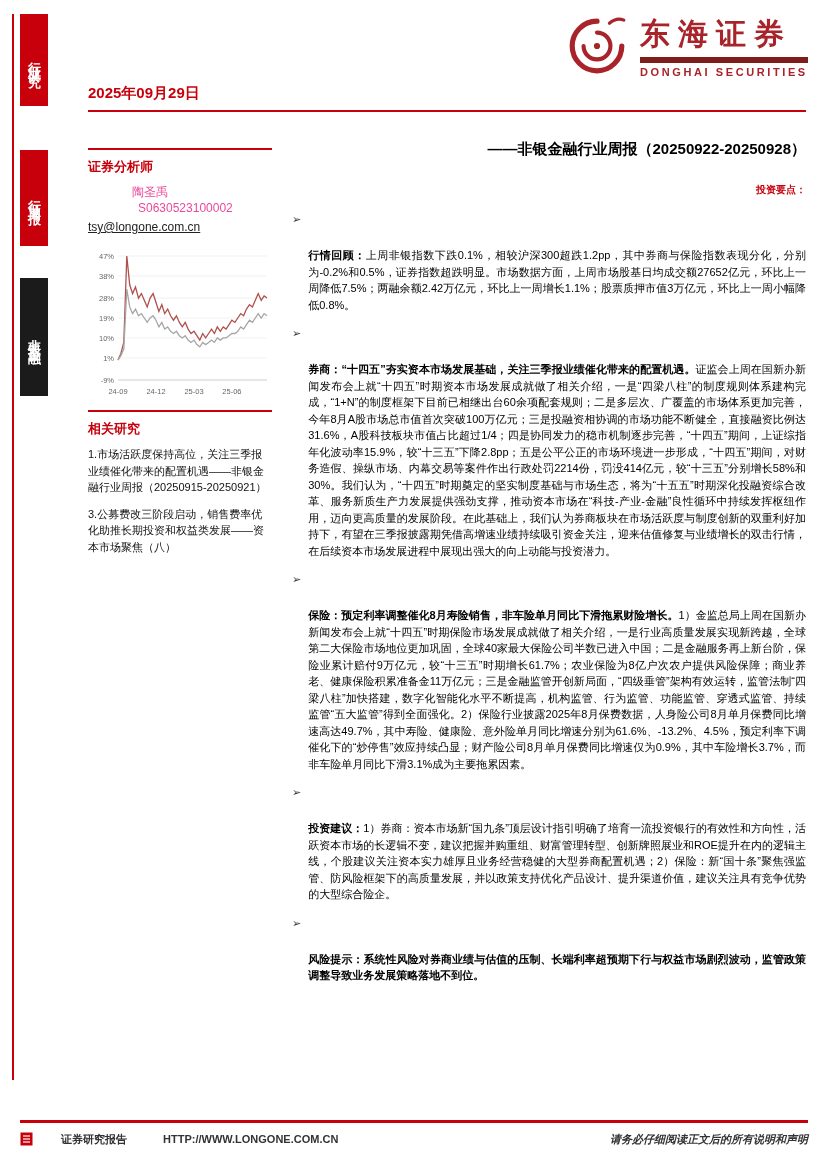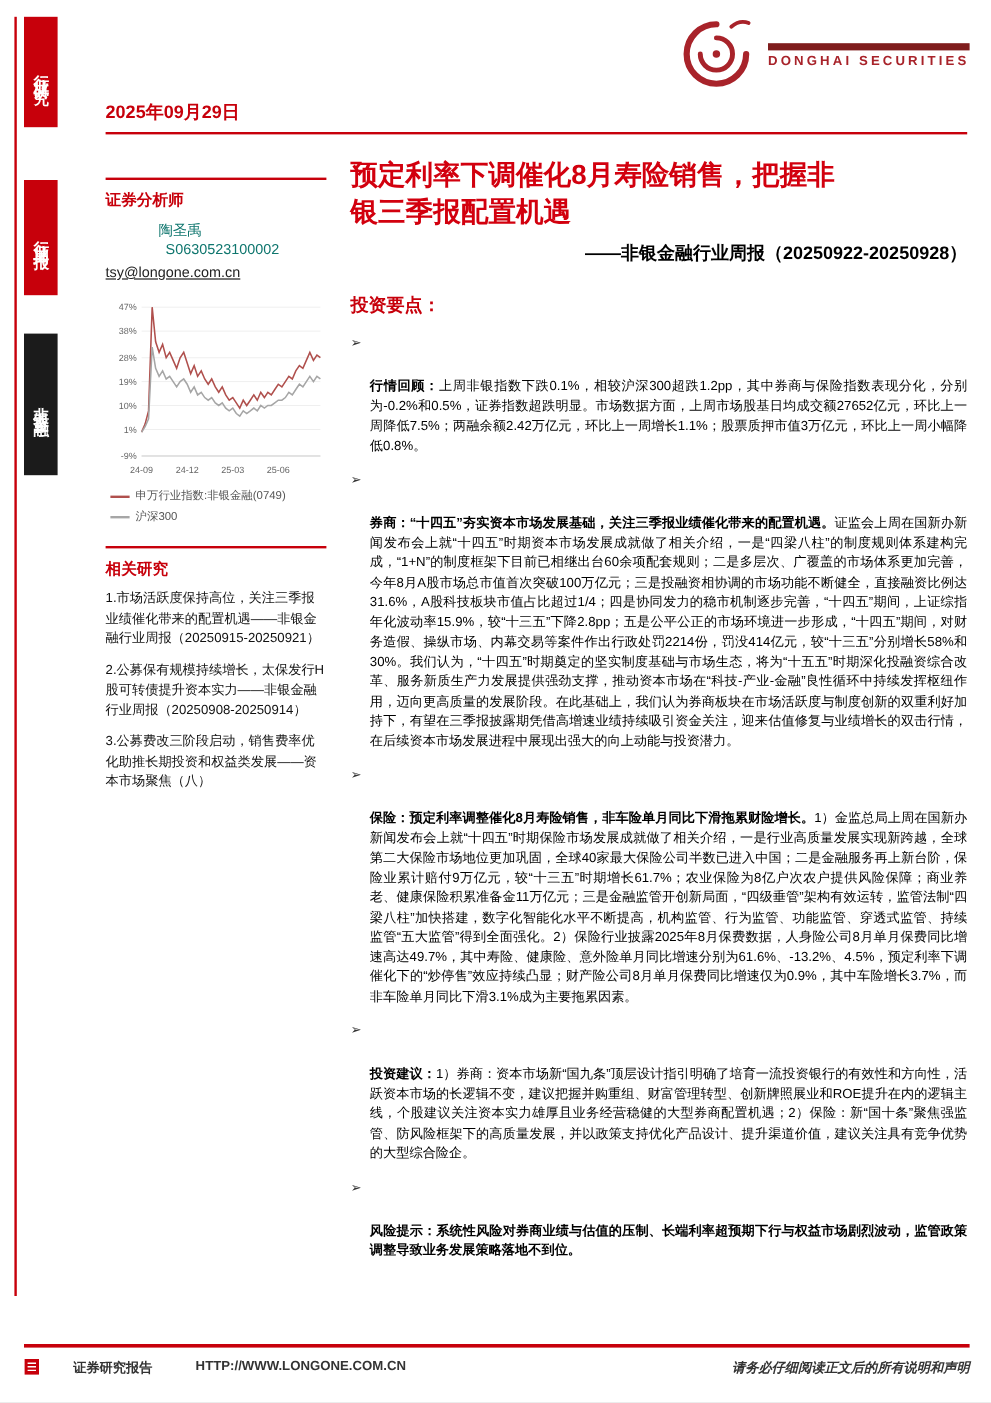--- a/index.html
+++ b/index.html
@@ -23,34 +23,34 @@
   .logo { position:absolute; left:566px; top:14px; display:flex; align-items:center; gap:12px; }
   .logo-mark { width:62px; height:62px; }
   .logo-cn { font-family:"Liberation Serif", serif; font-weight:bold; font-size:30px; letter-spacing:8px; color:#a8232a; }
   .logo-en { font-size:11px; font-weight:bold; letter-spacing:2.6px; color:#a8232a; border-top:6px solid #7f1d1d; padding-top:3px; margin-top:2px; }
 
   
   .left-col { position:absolute; left:88px; top:148px; width:184px; }
   .rating { color:#c7000b; font-weight:bold; font-size:16px; margin-bottom:56px; }
   .sec-rule { border-top:2.5px solid #c7000b; margin-bottom:8px; }
   .sec-heading { color:#c7000b; font-weight:bold; font-size:13px; margin-bottom:8px; }
-  .analyst-line { font-size:12px; color:#0f766e; margin-bottom:5px;padding-left:44px; }
+  .analyst-line { font-size:12px; color:#ec4899; margin-bottom:5px;padding-left:44px; }
   .analyst-line .aid { margin-left:6px; }
   .email { font-size:12px; color:#222; margin-bottom:14px;text-decoration:underline; }
   .chart-wrap { margin-bottom:6px; }
   .legend { margin:2px 0 18px 4px; }
   .legend-item { display:flex; align-items:center; gap:5px; font-size:9.5px; color:#555; margin-bottom:4px; }
   .legend-swatch { display:inline-block; width:16px; height:2px; }
   .related-item { font-size:11px; line-height:1.5; color:#111; margin-bottom:10px; }
 
   
   .right-col { position:absolute; left:292px; top:130px; width:514px; }
   .title { color:#d2000e; font-weight:bold; font-size:23px; line-height:1.35; }
   .subtitle { text-align:right; font-weight:bold; font-size:15px; color:#000; margin-top:10px; }
-  .points-heading { color:#c7000b; font-weight:bold; font-size:15px; margin:24px 0 14px; }
+  .points-heading { color:#c7000b; font-weight:bold; font-size:10px; margin:24px 0 14px;text-align:right; }
   .point { display:flex; gap:7px; margin-bottom:12px; }
   .mk { font-size:11px; color:#333; line-height:1.5; flex:0 0 auto; }
   .pt-text { font-size:11px; line-height:1.5; color:#000; text-align:justify;margin-top:36px; }
   .pt-text b { color:#000; }
   .pt-text.bold-all, .pt-text.bold-all span { font-weight:bold; }
 
   
   .footer { position:absolute; left:20px; top:1120px; width:788px; }
   .footer-rule { height:2.5px; background:#c7000b; margin-bottom:9px; }
   .footer-row { display:flex; align-items:center; gap:28px; font-size:11px; font-weight:bold; color:#333; }
@@ -71,20 +71,21 @@
   <div class="date">2025年09月29日</div>
   <div class="header-rule"></div>
   <div class="logo">
     <svg class="logo-mark" viewBox="0 0 60 60">
       <path d="M30 6 a24 24 0 1 0 24 24" fill="none" stroke="#a8232a" stroke-width="5" stroke-linecap="round"></path>
       <path d="M30 17 a13 13 0 1 1 -13 13" fill="none" stroke="#a8232a" stroke-width="4" stroke-linecap="round"></path>
       <path d="M42 8 q7 -6 14 -3" fill="none" stroke="#a8232a" stroke-width="3" stroke-linecap="round"></path>
       <circle cx="30" cy="30" r="3" fill="#a8232a"></circle>
     </svg>
     <div>
+      <div class="logo-cn">东海证券</div>
       <div class="logo-en">DONGHAI SECURITIES</div>
     </div>
   </div>
 
   <div class="left-col">
 
     <div class="sec-rule"></div>
     <div class="sec-heading">证券分析师</div>
     <div class="analyst-line">
       <span>陶圣禹</span>
@@ -109,44 +110,29 @@
           <line x1="30" y1="132.0" x2="179" y2="132.0" stroke="#eeeeee" stroke-width="0.8"></line>
           <text x="26" y="134.6" text-anchor="end" font-size="7.5" fill="#666">-9%</text>
           <text x="30.0" y="146" text-anchor="middle" font-size="7.5" fill="#666">24-09</text>
           <text x="68.0" y="146" text-anchor="middle" font-size="7.5" fill="#666">24-12</text>
           <text x="106.0" y="146" text-anchor="middle" font-size="7.5" fill="#666">25-03</text>
           <text x="143.9" y="146" text-anchor="middle" font-size="7.5" fill="#666">25-06</text>
           <line x1="30" y1="132.0" x2="179" y2="132.0" stroke="#cccccc" stroke-width="0.8"></line>
           <polyline points="30.0,112.1 32.9,105.4 35.8,94.4 38.8,8.0 41.7,36.8 44.6,45.6 47.5,39.0 50.5,50.1 53.4,45.6 56.3,52.3 59.2,58.9 62.1,50.1 65.1,45.6 68.0,54.5 70.9,63.4 73.8,56.7 76.7,65.6 79.7,61.1 82.6,67.8 85.5,72.2 88.4,67.8 91.4,74.4 94.3,78.9 97.2,74.4 100.1,81.1 103.0,85.5 106.0,83.3 108.9,87.7 111.8,92.1 114.7,85.5 117.6,89.9 120.6,85.5 123.5,81.1 126.4,85.5 129.3,78.9 132.3,83.3 135.2,78.9 138.1,81.1 141.0,76.6 143.9,72.2 146.9,74.4 149.8,70.0 152.7,65.6 155.6,67.8 158.5,61.1 161.5,56.7 164.4,58.9 167.3,52.3 170.2,45.6 173.2,52.3 176.1,47.9 179.0,50.1" fill="none" stroke="#b0504d" stroke-width="1.3"></polyline>
           <polyline points="30.0,112.1 32.9,107.6 35.8,101.0 38.8,41.2 41.7,58.9 44.6,65.6 47.5,61.1 50.5,67.8 53.4,65.6 56.3,70.0 59.2,74.4 62.1,70.0 65.1,67.8 68.0,72.2 70.9,78.9 73.8,74.4 76.7,81.1 79.7,78.9 82.6,83.3 85.5,85.5 88.4,83.3 91.4,87.7 94.3,89.9 97.2,87.7 100.1,92.1 103.0,94.4 106.0,92.1 108.9,96.6 111.8,98.8 114.7,94.4 117.6,96.6 120.6,94.4 123.5,92.1 126.4,94.4 129.3,89.9 132.3,92.1 135.2,89.9 138.1,89.9 141.0,87.7 143.9,85.5 146.9,85.5 149.8,83.3 152.7,78.9 155.6,81.1 158.5,76.6 161.5,72.2 164.4,74.4 167.3,70.0 170.2,65.6 173.2,70.0 176.1,65.6 179.0,67.8" fill="none" stroke="#a6a6a6" stroke-width="1.3"></polyline>
         </svg>
-      <div class="legend" id="chart-legend">
-          <div class="legend-item">
-            <span class="legend-swatch" style="background: rgb(176, 80, 77);"></span>
-            <span>申万行业指数:非银金融(0749)</span>
-          </div>
-          <div class="legend-item">
-            <span class="legend-swatch" style="background: rgb(166, 166, 166);"></span>
-            <span>沪深300</span>
-          </div>
-        </div>
     </div>
 
     <div class="sec-rule"></div>
     <div class="sec-heading">相关研究</div>
     <div class="related-item">1.市场活跃度保持高位，关注三季报业绩催化带来的配置机遇——非银金融行业周报（20250915-20250921）</div>
-    <div class="related-item">2.公募保有规模持续增长，太保发行H股可转债提升资本实力——非银金融行业周报（20250908-20250914）</div>
     <div class="related-item">3.公募费改三阶段启动，销售费率优化助推长期投资和权益类发展——资本市场聚焦（八）</div>
   </div>
 
   <div class="right-col">
-    <div class="title">
-      <div>预定利率下调催化8月寿险销售，把握非</div>
-      <div>银三季报配置机遇</div>
-    </div>
     <div class="subtitle">——非银金融行业周报（20250922-20250928）</div>
 
     <div class="points-heading">投资要点：</div>
 
     <div class="point">
       <span class="mk">➢</span>
       <div class="pt-text"><b>行情回顾：</b><span>上周非银指数下跌0.1%，相较沪深300超跌1.2pp，其中券商与保险指数表现分化，分别为-0.2%和0.5%，证券指数超跌明显。市场数据方面，上周市场股基日均成交额27652亿元，环比上一周降低7.5%；两融余额2.42万亿元，环比上一周增长1.1%；股票质押市值3万亿元，环比上一周小幅降低0.8%。</span></div>
     </div>
 
     <div class="point">

